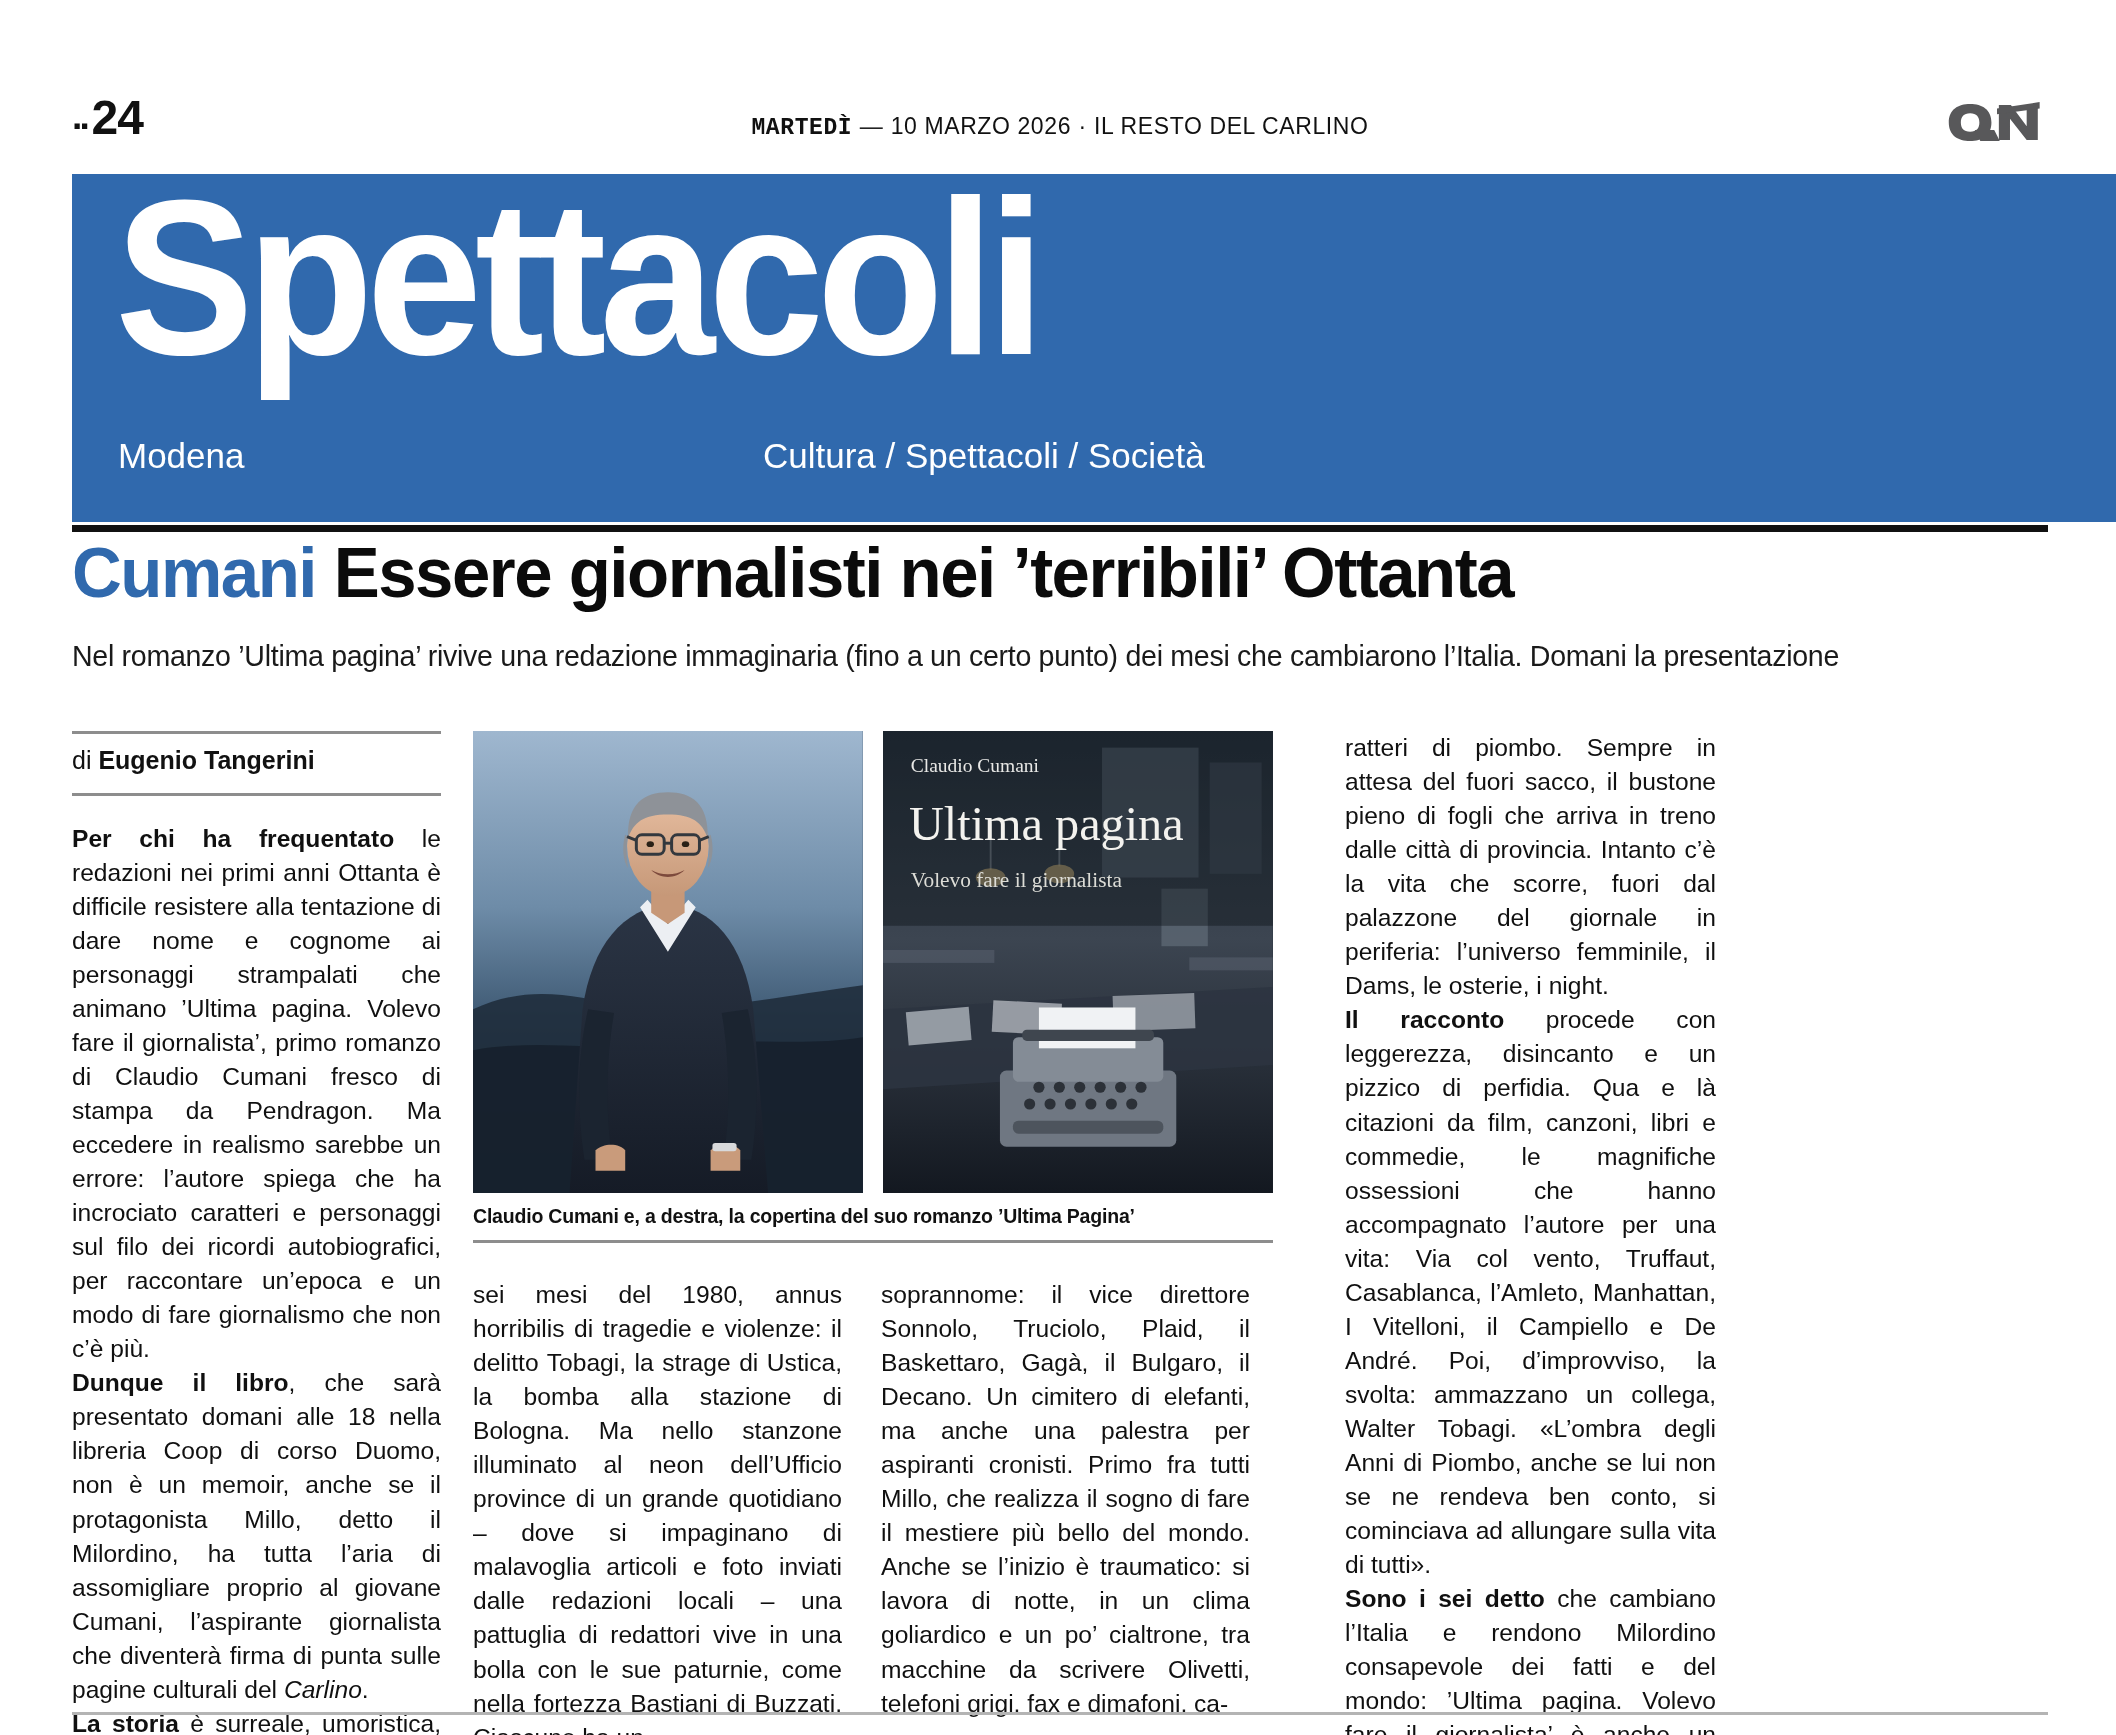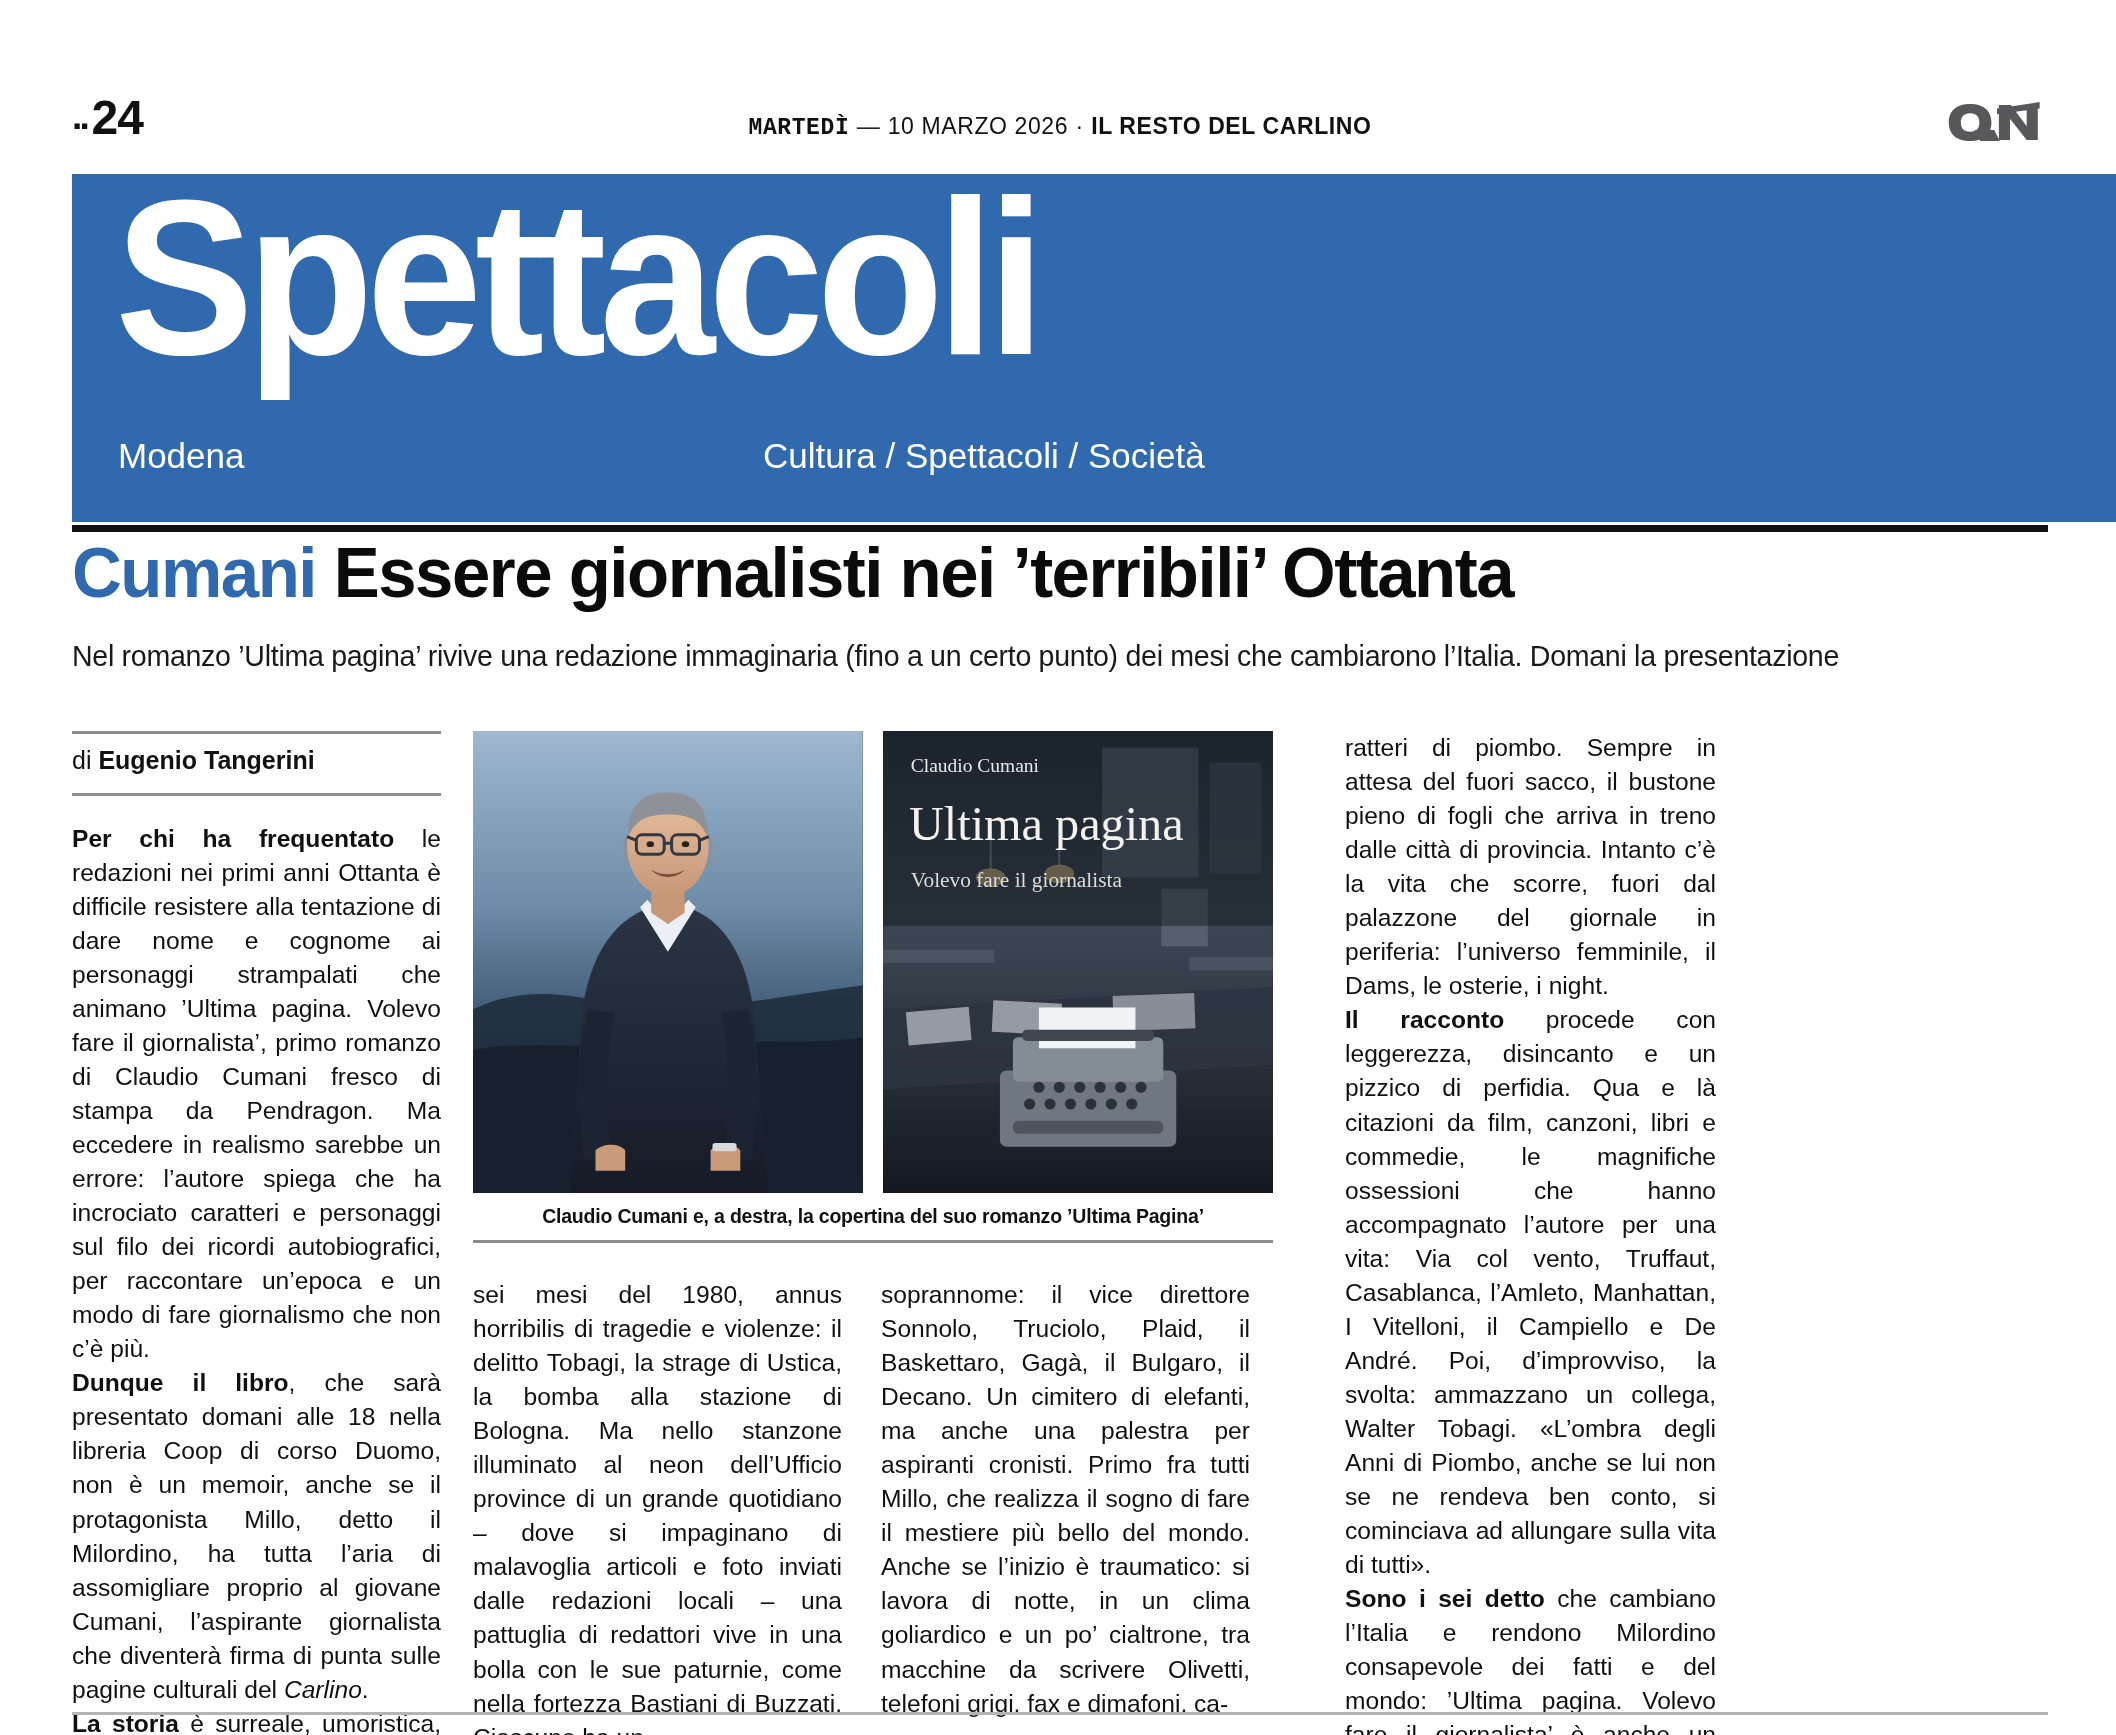--- a/index.html
+++ b/index.html
@@ -53,21 +53,21 @@
     top: 3.7px;
     transform: translateX(-50%);
     white-space: nowrap;
     font-size: 23px;
     letter-spacing: 0.6px;
   }
   .dateline .dow { font-weight: 800; font-family: Liberation Mono, monospace; }
   .dateline .dash { font-weight: 400; padding: 0 7.4px; color:#222; }
   .dateline .date { font-weight: 400; }
   .dateline .sep { padding: 0 7.4px; }
-  .dateline .paper { font-weight: 700; }
+  .dateline .paper { font-weight: 400; }
 
   .qn-logo {
     position: absolute;
     right: 0;
     top: -7.4px;
     width: 102px;
     height: 41px;
   }
 
   
@@ -192,21 +192,20 @@
   .body-text b { font-weight: 800; }
   .body-text i { font-style: italic; }
   .body-text p { margin: 0; }
 
   
   .media {
     position: absolute;
     left: 473px;
     top: 731px;
     width: 800px;
-    text-align: center;
   }
   .media-row {
     display: flex;
     gap: 20.4px;
   }
   .photo {
     width: 390px;
     height: 462px;
     overflow: hidden;
     position: relative;

